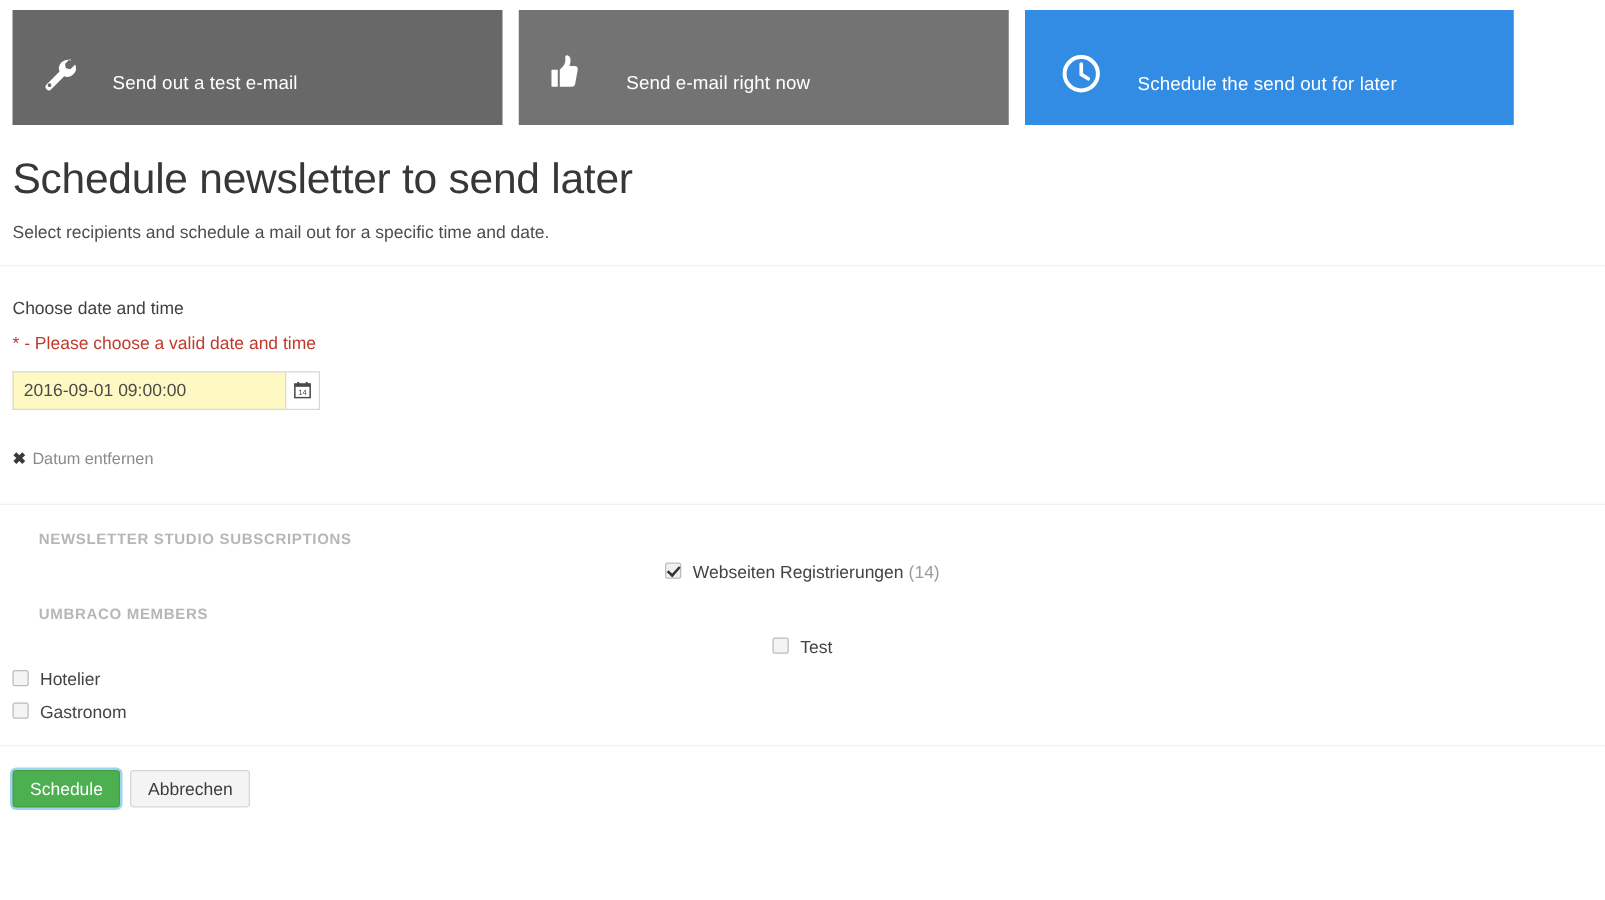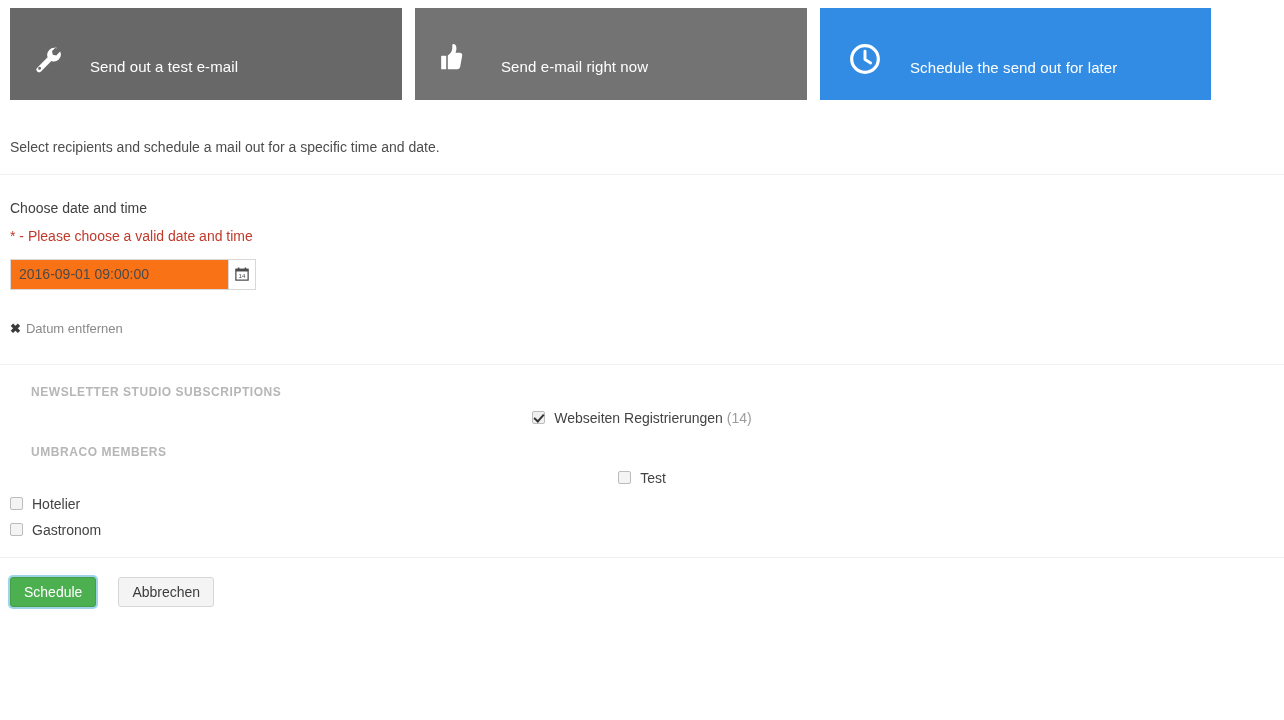--- a/index.html
+++ b/index.html
@@ -107,21 +107,21 @@
     align-items: stretch;
     margin-top: 13px;
     width: 246px;
   }
   .date-input {
     flex: 1;
     height: 31px;
     box-sizing: border-box;
     border: 1px solid #d8d8d8;
     border-right: none;
-    background: #f97316;
+    background: #fef9c3;
     font-family: "Liberation Sans", sans-serif;
     font-size: 14px;
     color: #4a4a4a;
     padding: 0 8px;
     outline: none;
   }
   .date-btn {
     width: 28px;
     height: 31px;
     box-sizing: border-box;
@@ -211,21 +211,21 @@
   }
 
   .members-list .check-row { margin-top: 12px; }
 
   .divider-3 { margin-top: 20px; }
 
   
   .footer {
     padding: 19px 10px 0 10px;
     display: flex;
-    gap: 22px;
+    gap: 8px;
     align-items: center;
   }
   .btn {
     font-family: "Liberation Sans", sans-serif;
     font-size: 14px;
     line-height: 1;
     padding: 0 13px;
     height: 30px;
     border-radius: 3px;
     cursor: pointer;
@@ -273,20 +273,21 @@
         <circle cx="12" cy="12" r="10" fill="none" stroke="#ffffff" stroke-width="2.4"></circle>
         <path d="M12 6.2v6.2l4.2 2.6" fill="none" stroke="#ffffff" stroke-width="2.2" stroke-linecap="round" stroke-linejoin="round"></path>
       </svg>
     </span>
     <span class="tile-label">Schedule the send out for later</span>
   </div>
 
 </div>
 
 <div class="page-head">
+  <h1 class="page-title">Schedule newsletter to send later</h1>
   <p class="page-sub">Select recipients and schedule a mail out for a specific time and date.</p>
 </div>
 
 <hr class="divider divider-1">
 
 <div class="section">
 
   <div class="field-label">Choose date and time</div>
   <div class="field-error">* - Please choose a valid date and time</div>
 

